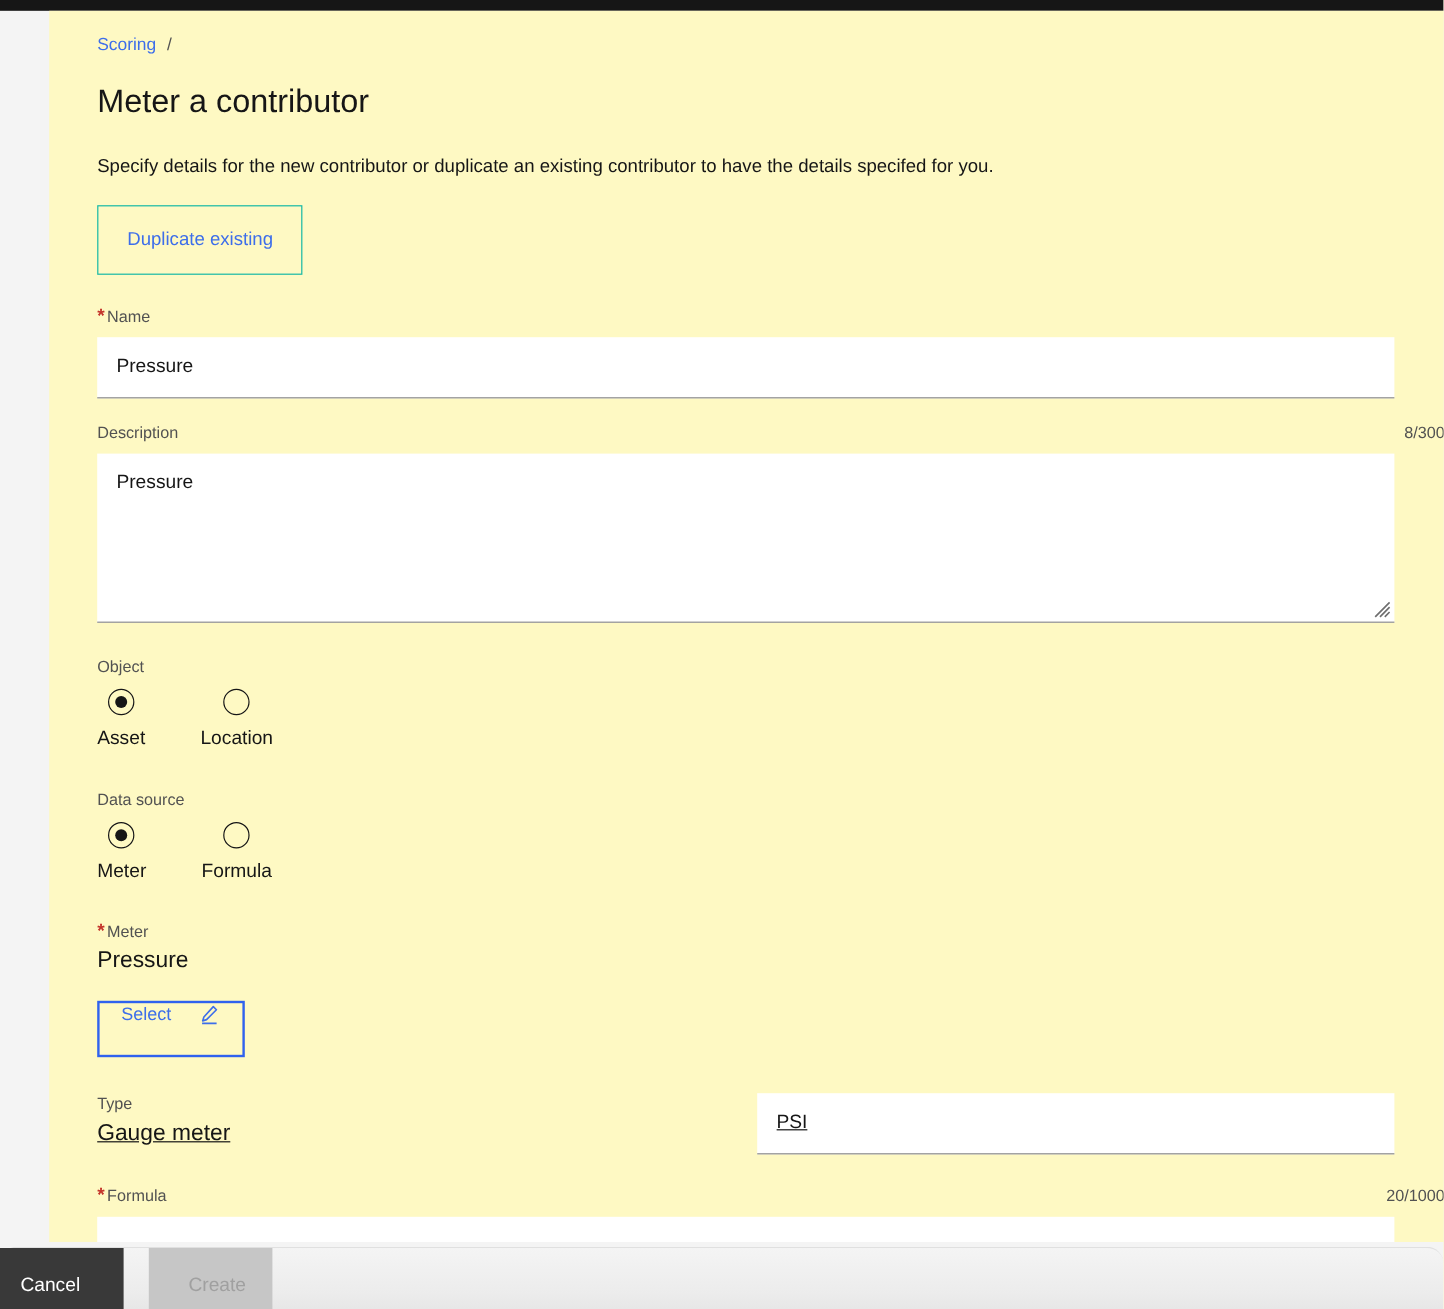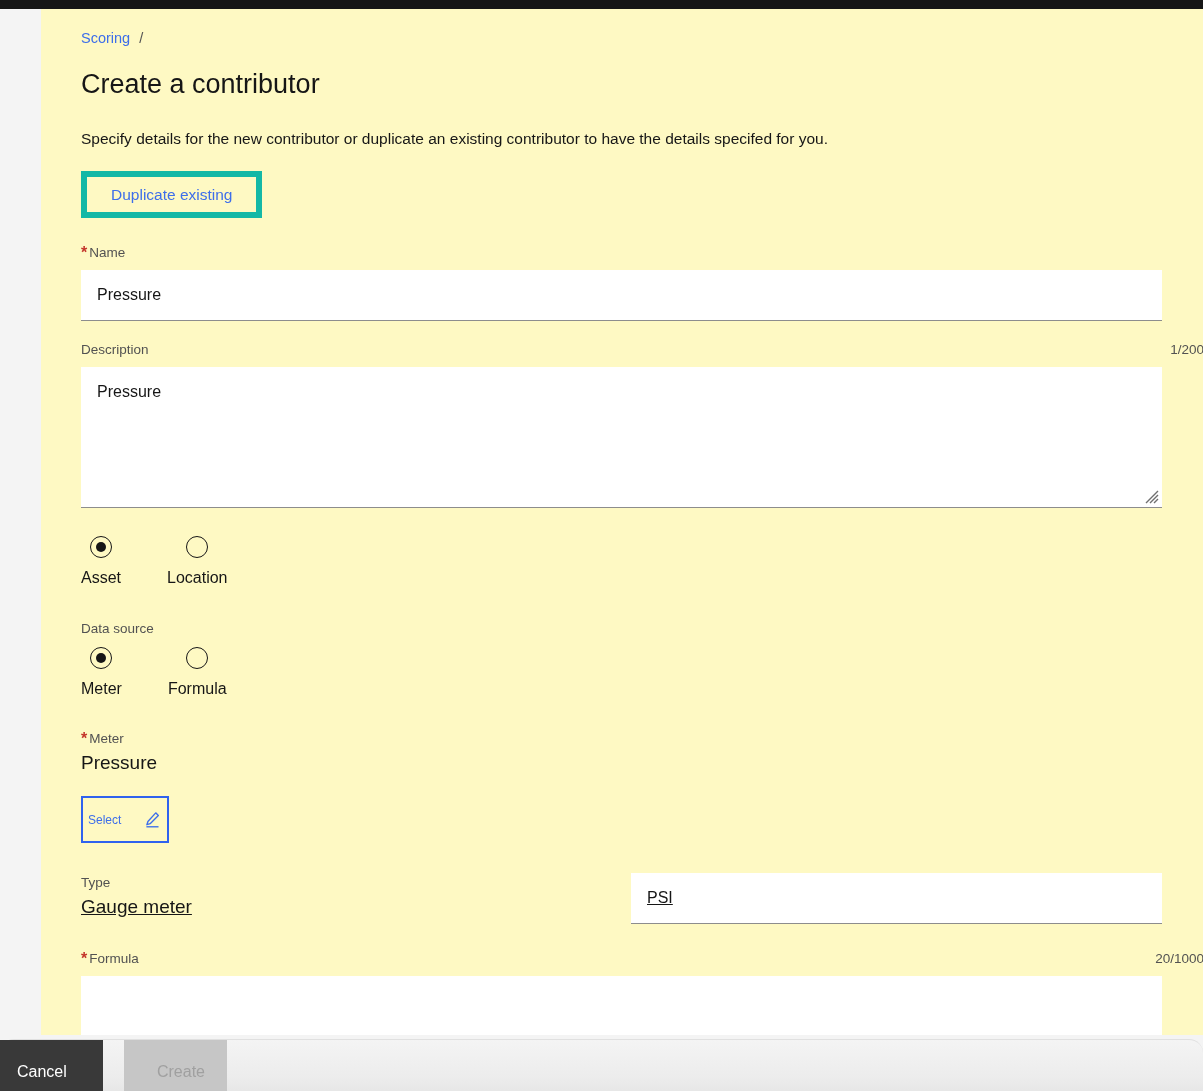--- a/index.html
+++ b/index.html
@@ -65,24 +65,24 @@
     font-size: 15.5px;
     line-height: 21px;
     color: #161616;
     margin: 0 0 22px 0;
   }
 
   
   .btn-duplicate {
     display: inline-flex;
     align-items: center;
-    height: 47px;
+    height: 58px;
     padding: 0 24px;
     background: transparent;
-    border: 6px solid #14b8a6;
+    border: 1px solid #14b8a6;
     color: #3d6eea;
     font-family: inherit;
     font-size: 15.5px;
     line-height: 20px;
     cursor: pointer;
     margin-bottom: 26px;
   }
 
   
   .field { margin-bottom: 0; }
@@ -197,30 +197,30 @@
   .ro-value {
     font-size: 19px;
     line-height: 26px;
     color: #161616;
     margin-top: 3px;
   }
 
   
   .btn-select {
     display: inline-flex;
-    align-items: center;
+    align-items: flex-start;
     justify-content: space-between;
     gap: 22px;
     height: 47px;
-    padding: 0 5px;
+    padding: 0 18px;
     background: transparent;
     border: 2px solid #2f62ee;
     color: #3d6eea;
     font-family: inherit;
-    font-size: 12px;
+    font-size: 15px;
     line-height: 20px;
     cursor: pointer;
     margin-top: 20px;
   }
 
   
   .two-col {
     display: flex;
     margin-top: 30px;
     text-decoration: underline;
@@ -291,21 +291,21 @@
 <div class="page">
   <div class="inner">
 
     
     <div class="breadcrumb">
       <a class="crumb-link">Scoring</a>
       <span class="crumb-sep">/</span>
     </div>
 
     
-    <h1 class="page-title">Create a contributor</h1>
+    <h1 class="page-title">Meter a contributor</h1>
 
     
     <p class="intro">Specify details for the new contributor or duplicate an existing contributor to have the details specifed for you.</p>
 
     
     <button class="btn-duplicate">Duplicate existing</button>
 
     
     <div class="field">
       <div class="label-row">
@@ -314,32 +314,33 @@
           <span>Name</span>
         </span>
       </div>
       <input class="text-input" type="text" value="Pressure" style="">
     </div>
 
     
     <div class="field" style="margin-top:20px;">
       <div class="label-row">
         <span class="lbl">Description</span>
-        <span class="counter">1/200</span>
+        <span class="counter">8/300</span>
       </div>
       <div class="textarea-wrap">
         <textarea class="text-area" style="">Pressure</textarea>
         <svg class="resize-grip" viewBox="0 0 16 16">
           <path d="M15 3 L3 15 M15 7 L7 15 M15 11 L11 15" stroke="#6f6f6f" stroke-width="1.4" fill="none"></path>
         </svg>
       </div>
     </div>
 
     
     <div class="radio-group">
+      <div class="grp-label">Object</div>
       <div class="radio-row">
         <label class="radio-opt">
           <span class="radio-circle">
               <span class="radio-dot"></span>
             </span>
           <span class="radio-label">Asset</span>
         </label>
         <label class="radio-opt">
           <span class="radio-circle unchecked"></span>
           <span class="radio-label">Location</span>

